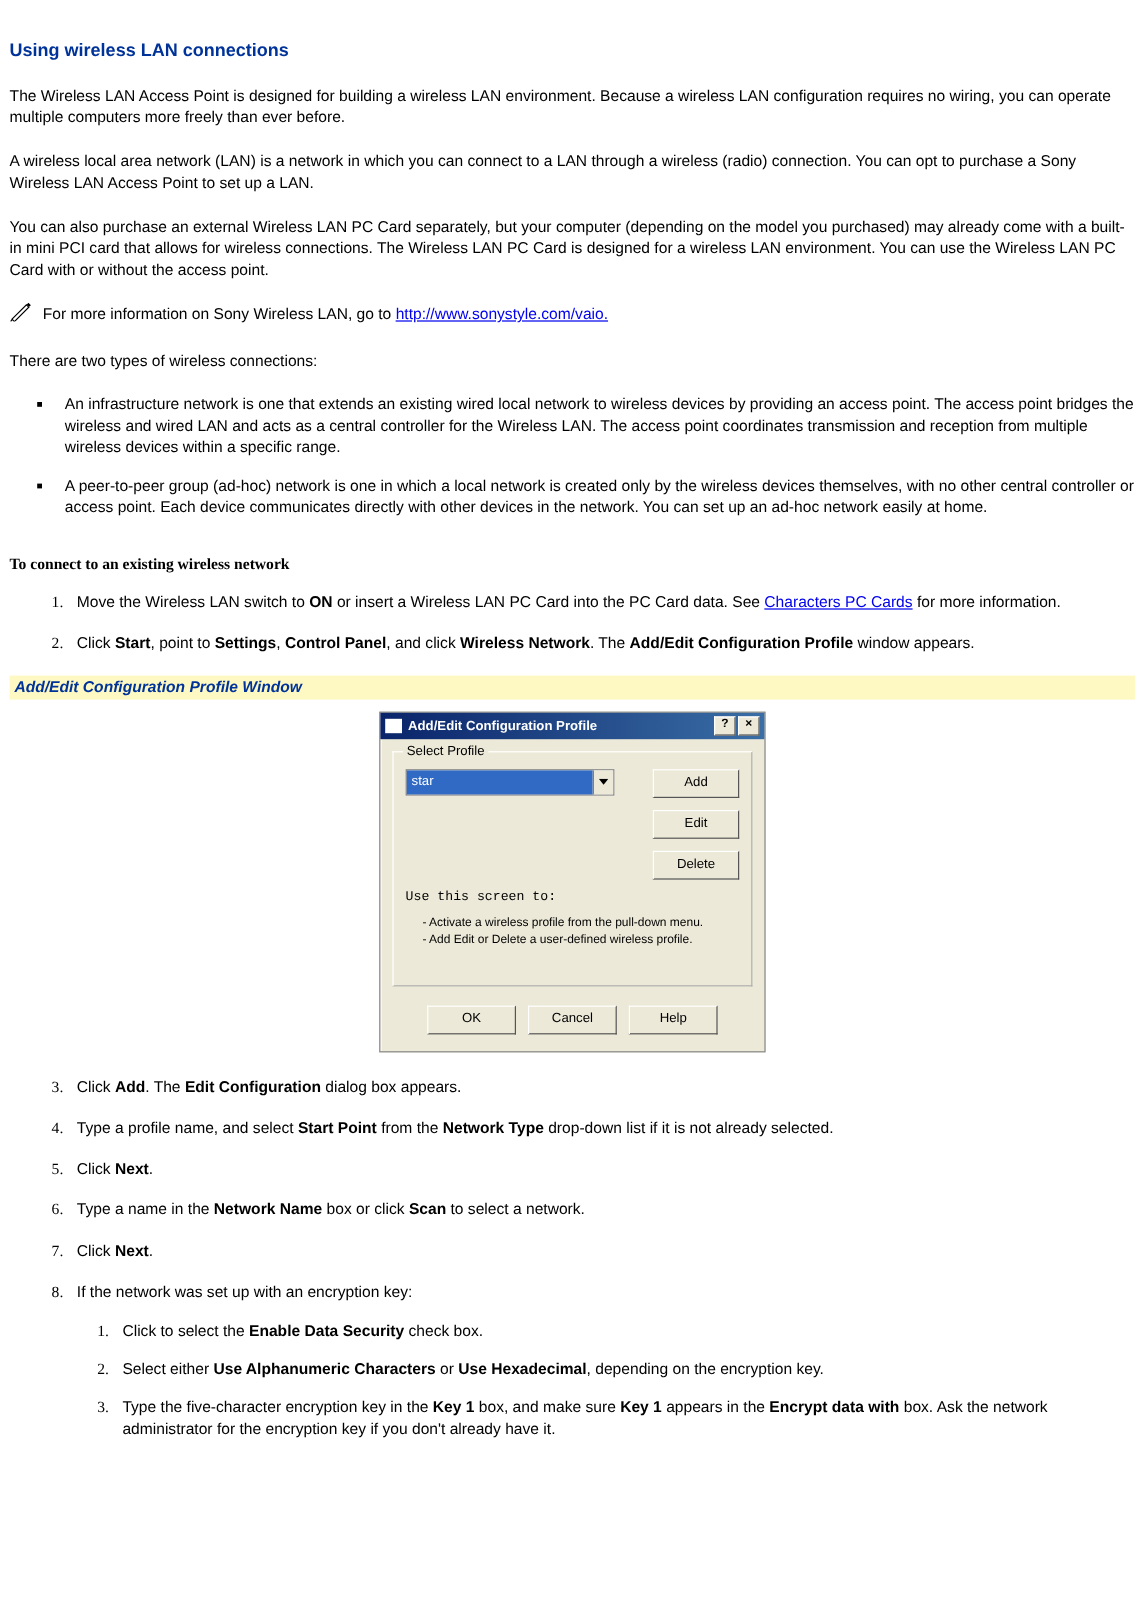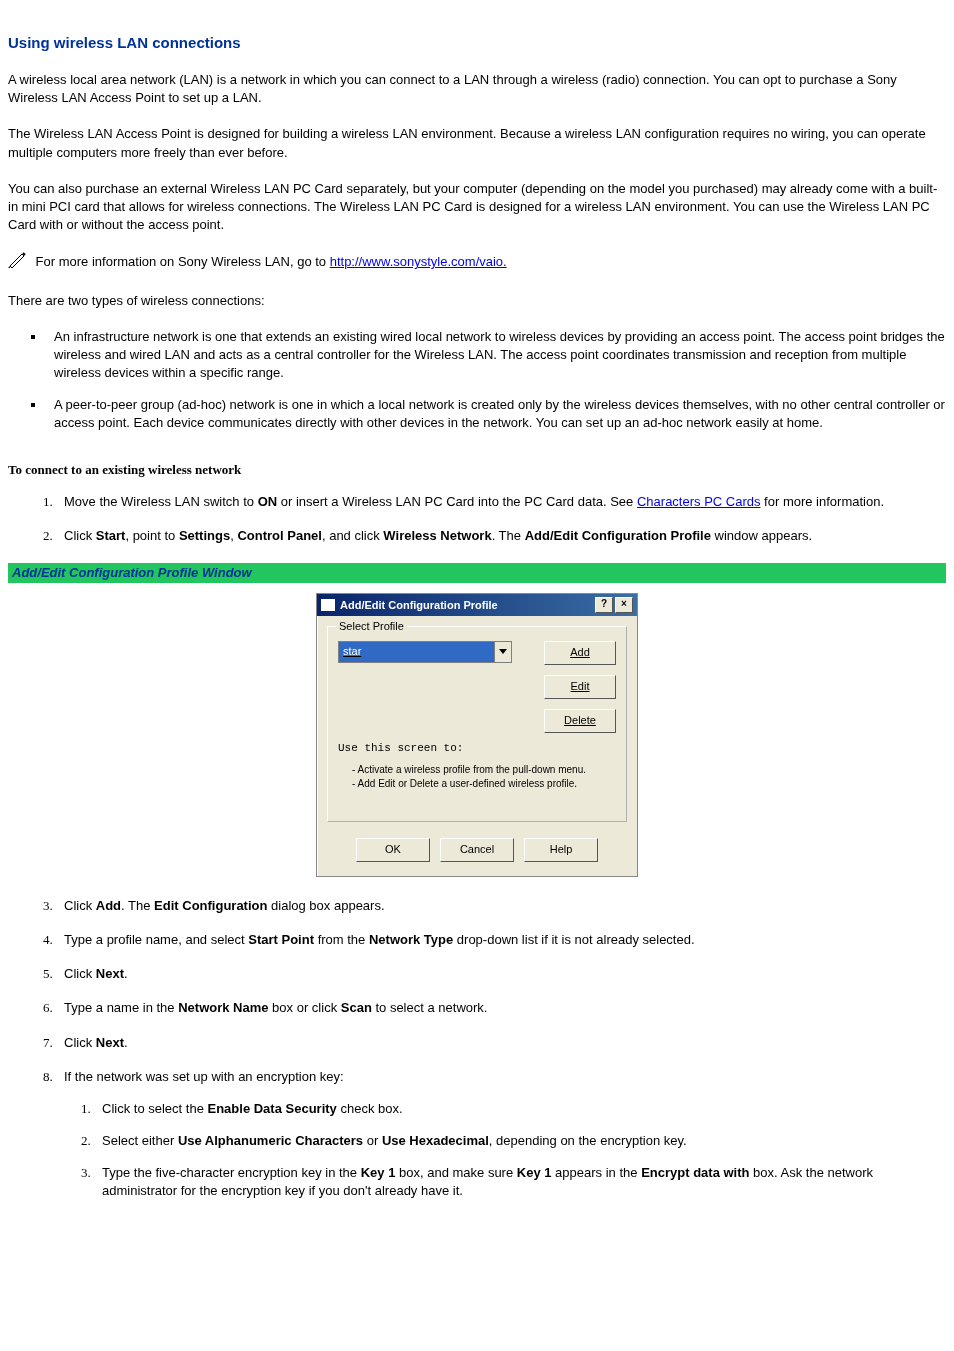--- a/index.html
+++ b/index.html
@@ -64,21 +64,21 @@
   }
   ol.substeps > li {
     margin-bottom: 14px;
     padding-left: 8px;
   }
   ol.substeps > li::marker {
     font-family: "Times New Roman", serif;
     font-size: 13px;
   }
   .caption-bar {
-    background: #22c55e;
+    background: #fef9c3;
     color: #003399;
     font-weight: bold;
     font-style: italic;
     font-size: 13px;
     padding: 1px 4px;
     margin: 4px 0 0 0;
   }
   .figure-wrap {
     text-align: center;
     padding: 10px 0 20px 0;
@@ -146,21 +146,20 @@
     top: -8px;
     left: 8px;
     background: #ECE9D8;
     padding: 0 3px;
     font-size: 11px;
   }
   .profile-row {
     display: flex;
     gap: 32px;
     align-items: flex-start;
-    text-decoration: underline;
   }
   .profile-select {
     flex: 1;
   }
   .select-mock {
     display: flex;
     border: 1px solid #7f7f7f;
     background: #fff;
     height: 20px;
   }
@@ -217,22 +216,22 @@
     position: relative;
     min-height: 1340px;
   }
 </style>
 </head>
 <body>
 <div class="page-wrap">
 
 <div class="heading">Using wireless LAN connections</div>
 
+<p class="para">The Wireless LAN Access Point is designed for building a wireless LAN environment. Because a wireless LAN configuration requires no wiring, you can operate multiple computers more freely than ever before.</p>
 <p class="para">A wireless local area network (LAN) is a network in which you can connect to a LAN through a wireless (radio) connection. You can opt to purchase a Sony Wireless LAN Access Point to set up a LAN.</p>
-<p class="para">The Wireless LAN Access Point is designed for building a wireless LAN environment. Because a wireless LAN configuration requires no wiring, you can operate multiple computers more freely than ever before.</p>
 <p class="para">You can also purchase an external Wireless LAN PC Card separately, but your computer (depending on the model you purchased) may already come with a built-in mini PCI card that allows for wireless connections. The Wireless LAN PC Card is designed for a wireless LAN environment. You can use the Wireless LAN PC Card with or without the access point.</p>
 
 <p class="note">
   <span class="note-icon">
     <svg width="20" height="16" viewBox="0 0 20 16">
           <path d="M2 14 L14 2 L16 4 L4 16 Z" fill="none" stroke="#000" stroke-width="1"></path>
           <path d="M2 14 L0 16 L2 16 Z" fill="#000"></path>
           <path d="M15 1 L17 3" stroke="#000" stroke-width="2"></path>
         </svg>
   </span><span> For more information on Sony Wireless LAN, go to </span><a href="#" class="link">http://www.sonystyle.com/vaio.</a>

